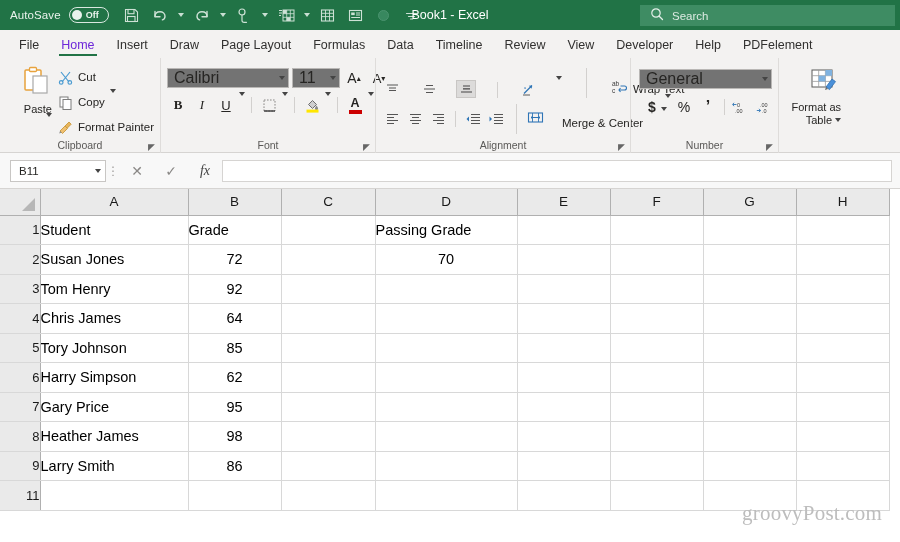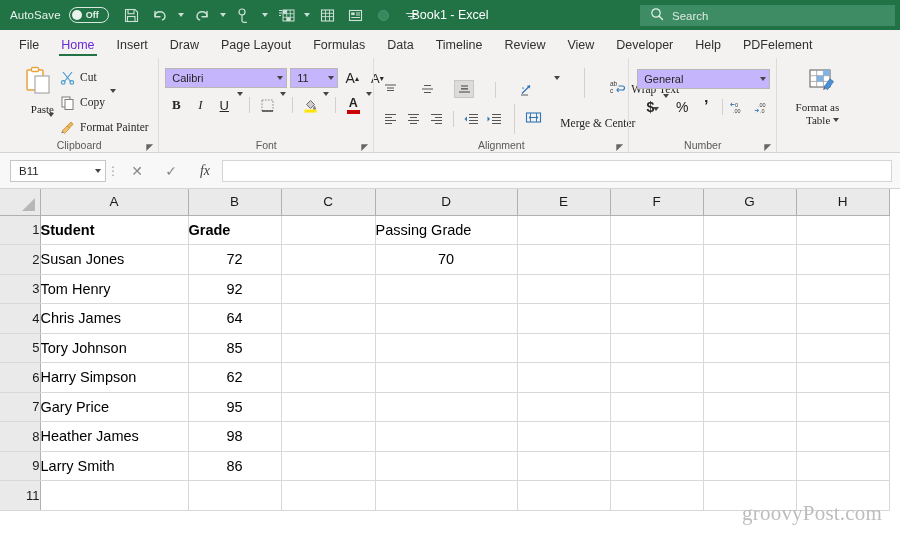--- a/index.html
+++ b/index.html
@@ -65,34 +65,34 @@
   .rgroup + .rgroup { border-left: 1px solid #dedcda; }
   .rgroup-body { flex: 1; display: flex; align-items: flex-start; }
   .rgroup-label {
     height: 15px; font-size: 10.5px; color: #5a5957; text-align: center;
     line-height: 15px; position: relative;
   }
   .dialog-launcher {
     position: absolute; right: 2px; bottom: 1px; width: 10px; height: 10px;
     color: #666; font-size: 9px; line-height: 10px;
   }
-  .lbl { font-size: 11.5px; color: #262523; white-space: nowrap; font-family: Liberation Serif, serif; }
+  .lbl { font-size: 11.5px; color: #262523; white-space: nowrap; }
   .bigbtn {
     display: flex; flex-direction: column; align-items: flex-end;
     width: 44px; padding-top: 2px;
   }
   .bigbtn .lbl { font-size: 11px; margin-top: 1px; }
   .smallrow { display: flex; align-items: center; gap: 5px; height: 22px; }
   .iconbtn { display: flex; align-items: center; justify-content: center; }
   .cdn { width: 0; height: 0; border-left: 3.5px solid transparent; border-right: 3.5px solid transparent; border-top: 4px solid #444; }
 
   .combo {
-    border: 1px solid #b9b7b5; background: #c4b5fd; height: 20px;
+    border: 1px solid #b9b7b5; background: #737373; height: 20px;
     display: flex; align-items: center; padding: 0 3px 0 6px;
-    font-size: 11px; color: #262523;
+    font-size: 16px; color: #262523;
   }
   .combo .cbtext { flex: 1; white-space: nowrap; overflow: hidden; }
   .fmtbtn {
     width: 22px; height: 20px; display: flex; align-items: center; justify-content: center;
     font-size: 13px; color: #262523;
   }
   .align-ico { width: 20px; height: 18px; display: flex; align-items: center; justify-content: center; }
   .align-ico.sel { background: #dcdbda; border: 1px solid #c8c6c4; }
 
   
@@ -136,21 +136,21 @@
     width: 40px; height: 29.5px; background: #eaeaea; color: #1a1a1a;
     font-size: 13px; text-align: right; padding-right: 7px;
     border-right: 1px solid #b0b0b0; border-bottom: 1px solid #d8d8d8;
   }
   td.cell {
     height: 29.5px; font-size: 14.5px; color: #000;
     border-right: 1px solid #d8d8d8; border-bottom: 1px solid #d8d8d8;
     padding: 0 5px; overflow: hidden; white-space: nowrap;
   }
   td.cell.num { text-align: center; }
-  td.cell.bold { font-weight: bold; }
+  td.cell.bold { font-weight: normal; }
 
   .watermark {
     position: absolute; right: 18px; bottom: 16px;
     font-family: "Liberation Serif", serif; font-size: 21px;
     color: #bdbdbd; letter-spacing: .2px; pointer-events: none;
   }
 </style>
 </head>
 <body>
 

